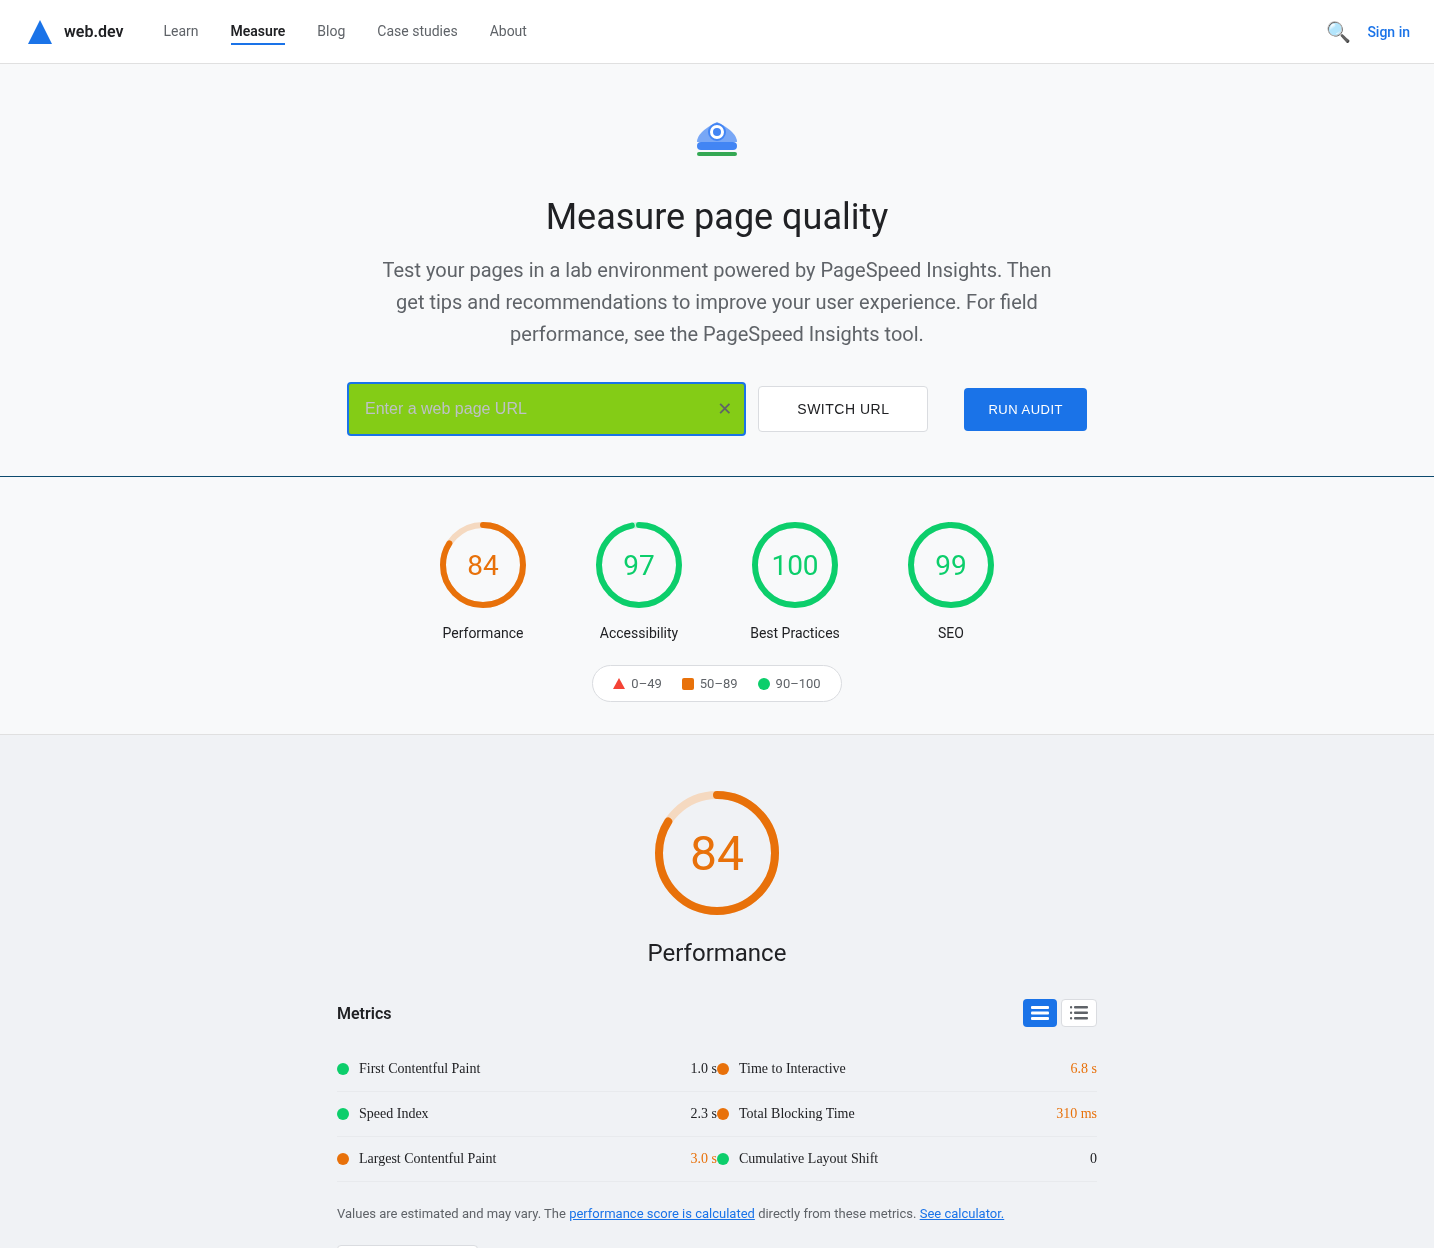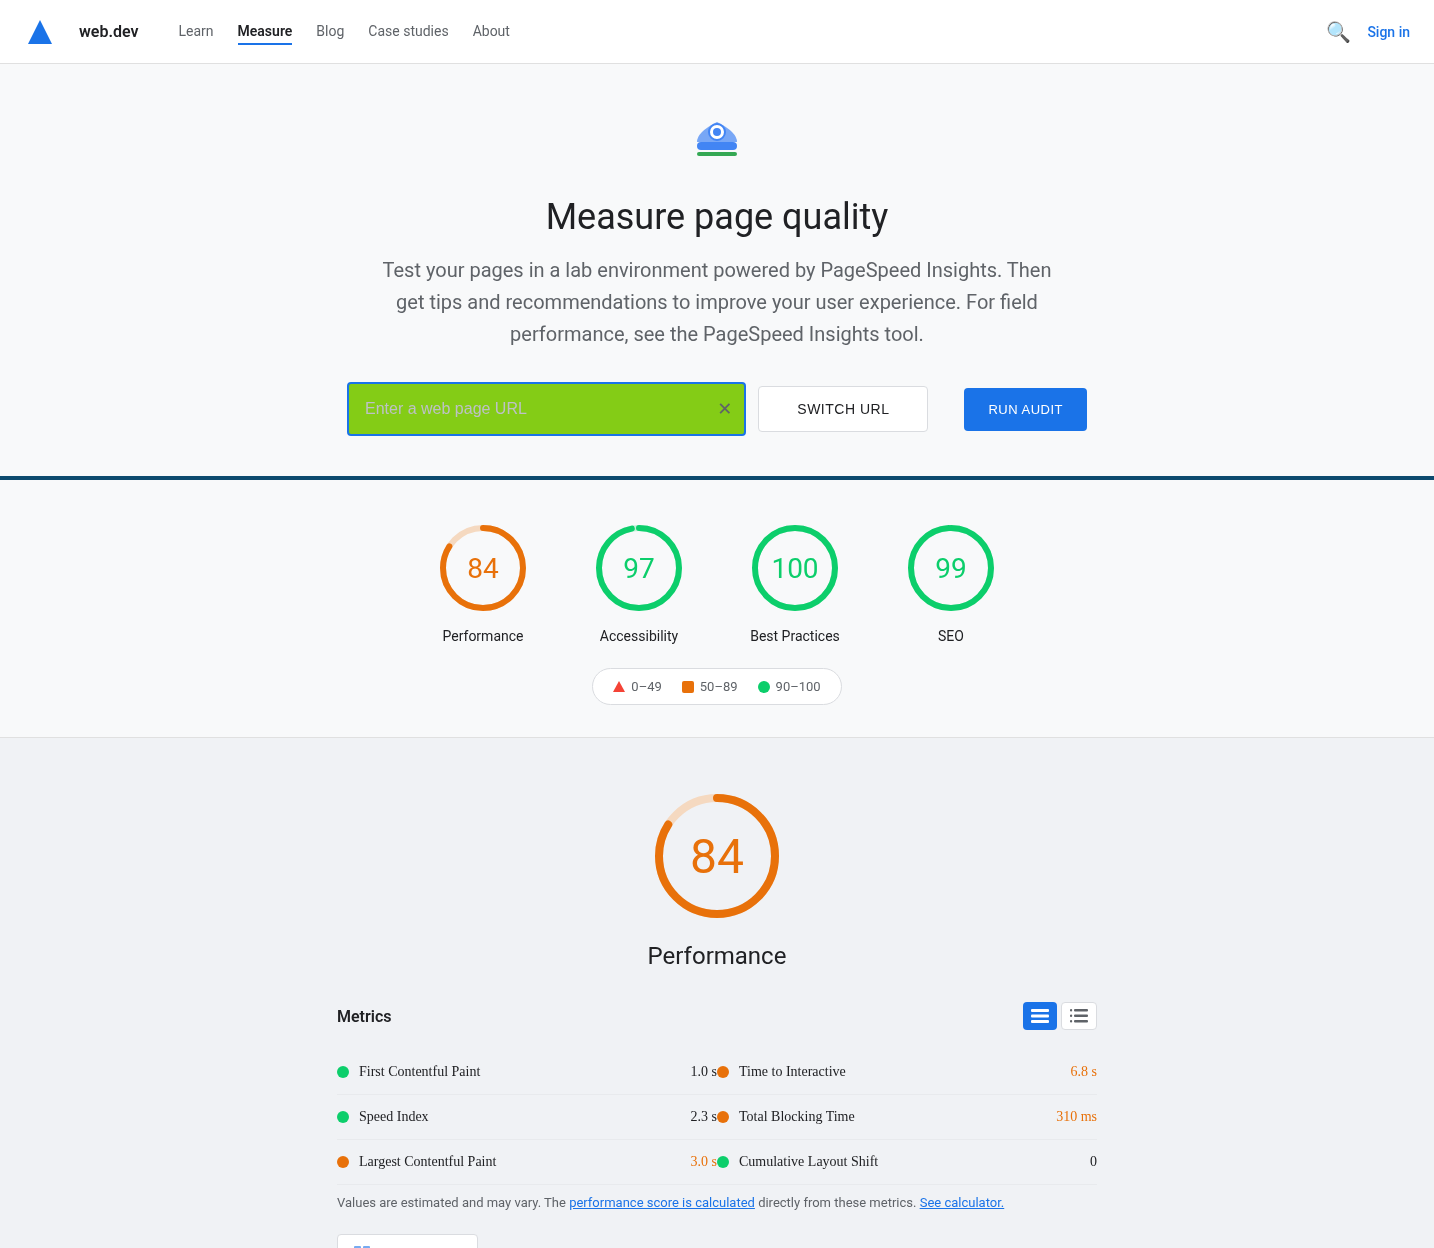--- a/index.html
+++ b/index.html
@@ -1,30 +1,30 @@
 <!DOCTYPE html>
 <html><head>
   <meta charset="utf-8">
   <style>
     * { box-sizing: border-box; margin: 0; padding: 0; }
     body { font-family: -apple-system, BlinkMacSystemFont, 'Segoe UI', Roboto, sans-serif; background: #f8f9fa; color: #202124; }
 
     
     .nav { background: #fff; border-bottom: 1px solid #e0e0e0; display: flex; align-items: center; padding: 0 24px; height: 64px; }
-    .nav-logo { display: flex; align-items: center; gap: 23px; text-decoration: none; color: #202124; font-weight: 600; font-size: 16px; margin-right: 40px; }
+    .nav-logo { display: flex; align-items: center; gap: 8px; text-decoration: none; color: #202124; font-weight: 600; font-size: 16px; margin-right: 40px; }
     .nav-logo-icon { width: 32px; height: 32px; }
-    .nav-links { display: flex; gap: 24px; flex: 1; }
+    .nav-links { display: flex; gap: 32px; flex: 1; }
     .nav-link { text-decoration: none; color: #5f6368; font-size: 14px; padding: 4px 0; }
     .nav-link.active { color: #202124; font-weight: 600; border-bottom: 2px solid #1a73e8; }
     .nav-actions { display: flex; align-items: center; gap: 16px; margin-left: auto; }
     .nav-search-icon { color: #5f6368; cursor: pointer; font-size: 20px; }
     .nav-signin { font-size: 14px; color: #1a73e8; font-weight: 500; cursor: pointer; }
 
     
-    .hero { background: #f8f9fa; padding: 48px 24px 40px; text-align: center; border-bottom: 4px solid #0c4a6e; }
+    .hero { background: #f8f9fa; padding: 48px 24px 40px; text-align: center; border-bottom: 1px solid #0c4a6e; }
     .hero-lighthouse-icon { width: 60px; height: 60px; margin: 0 auto 20px; }
     .hero-title { font-size: 36px; font-weight: 400; margin-bottom: 16px; color: #202124; }
     .hero-subtitle { font-size: 20px; color: #5f6368; max-width: 680px; margin: 0 auto 32px; line-height: 1.6; }
 
     
     .url-row { display: flex; align-items: center; gap: 12px; max-width: 740px; margin: 0 auto; }
     .url-input-wrap { flex: 1; position: relative; border: 2px solid #1a73e8; border-radius: 4px; background: #84cc16; display: flex; align-items: center; }
     .url-input { width: 100%; border: none; outline: none; font-size: 16px; padding: 16px 40px 16px 16px; color: #202124; background: transparent; }
     .url-input::placeholder { color: #bdc1c6; }
     .url-clear-btn { position: absolute; right: 12px; color: #5f6368; cursor: pointer; font-size: 18px; background: none; border: none; }
@@ -66,21 +66,21 @@
     .metrics-grid { display: grid; grid-template-columns: 1fr 1fr; gap: 0; font-family: Liberation Serif, serif; }
     .metric-row { display: flex; align-items: center; padding: 14px 0; border-bottom: 1px solid #e8eaed; gap: 10px; }
     .metric-dot { width: 12px; height: 12px; border-radius: 50%; flex-shrink: 0; }
     .metric-dot.orange { background: #e8710a; }
     .metric-dot.green { background: #0cce6b; }
     .metric-name { font-size: 14px; color: #202124; flex: 1; }
     .metric-value { font-size: 14px; font-weight: 500; }
     .metric-value.orange { color: #e8710a; }
     .metric-value.normal { color: #202124; }
 
-    .metrics-note { font-size: 13px; color: #5f6368; margin-top: 8px; line-height: 1.6; }
+    .metrics-note { font-size: 13px; color: #5f6368; margin-top: 22px; line-height: 1.6; }
     .metrics-note a { color: #1a73e8; text-decoration: underline; cursor: pointer; }
 
     .treemap-btn { margin-top: 20px; border: 1px solid #dadce0; background: #fff; color: #1a73e8; font-size: 13px; font-weight: 500; padding: 10px 16px; border-radius: 4px; cursor: pointer; display: inline-flex; align-items: center; gap: 8px; }
   </style>
 </head>
 <body>
 
 <nav class="nav">
   <a class="nav-logo">
     <svg class="nav-logo-icon" viewBox="0 0 32 32">

